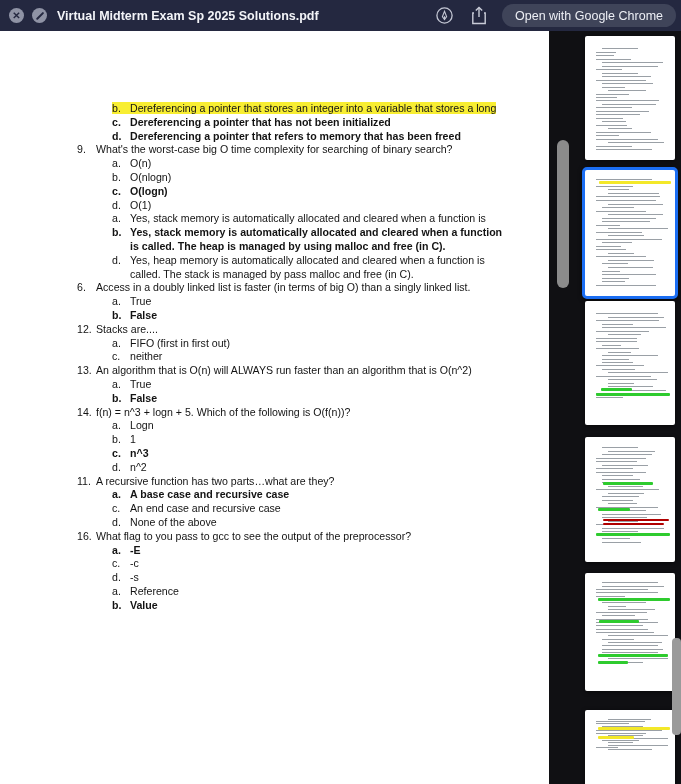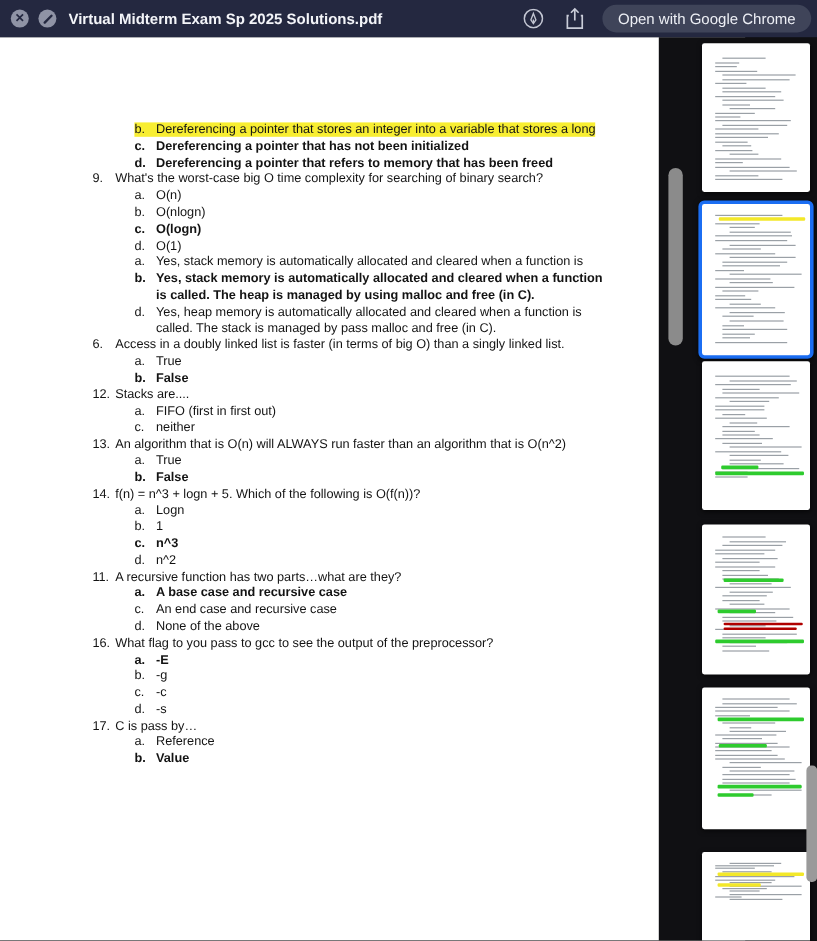--- a/index.html
+++ b/index.html
@@ -124,24 +124,22 @@
         <div class="line o"><span><span class="num">a.</span>Logn</span></div>
         <div class="line o"><span><span class="num">b.</span>1</span></div>
         <div class="line o b"><span><span class="num">c.</span>n^3</span></div>
         <div class="line o"><span><span class="num">d.</span>n^2</span></div>
         <div class="line q"><span><span class="num">11.</span>A recursive function has two parts…what are they?</span></div>
         <div class="line o b"><span><span class="num">a.</span>A base case and recursive case</span></div>
         <div class="line o"><span><span class="num">c.</span>An end case and recursive case</span></div>
         <div class="line o"><span><span class="num">d.</span>None of the above</span></div>
         <div class="line q"><span><span class="num">16.</span>What flag to you pass to gcc to see the output of the preprocessor?</span></div>
         <div class="line o b"><span><span class="num">a.</span>-E</span></div>
-        <div class="line o"><span><span class="num">b.</span>-g</span></div>
         <div class="line o"><span><span class="num">c.</span>-c</span></div>
         <div class="line o"><span><span class="num">d.</span>-s</span></div>
-        <div class="line q"><span><span class="num">17.</span>C is pass by…</span></div>
         <div class="line o"><span><span class="num">a.</span>Reference</span></div>
         <div class="line o b"><span><span class="num">b.</span>Value</span></div>
       </div>
   </div>
 
   <div class="sidebar">
     <div class="main-scrollbar"></div>
     <div id="thumbs">
         <div class="thumb" style="top: 5px; height: 124px;">
           <div class="deco-line" style="left: 19%; width: 39.8064%; top: 12px;"></div>

